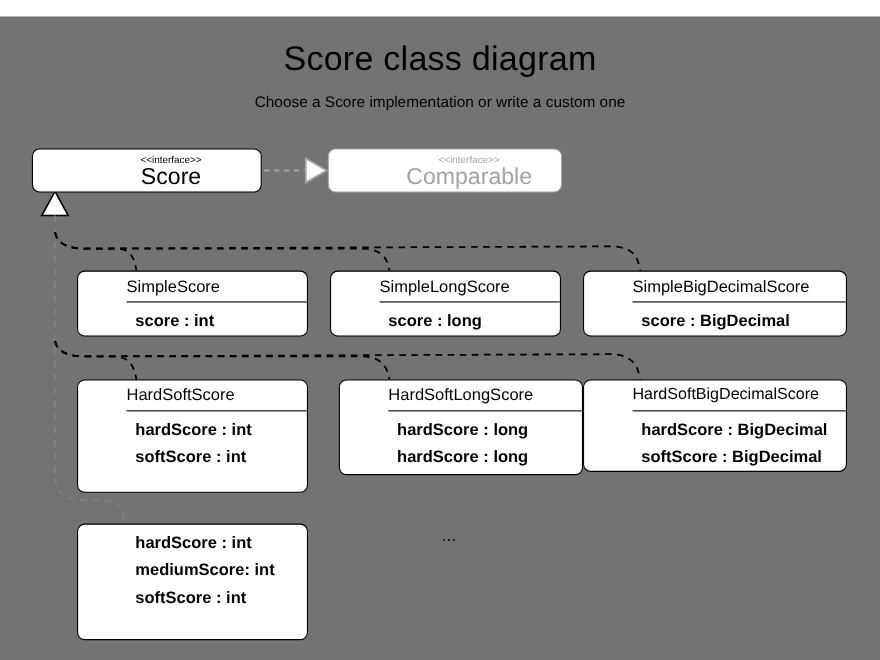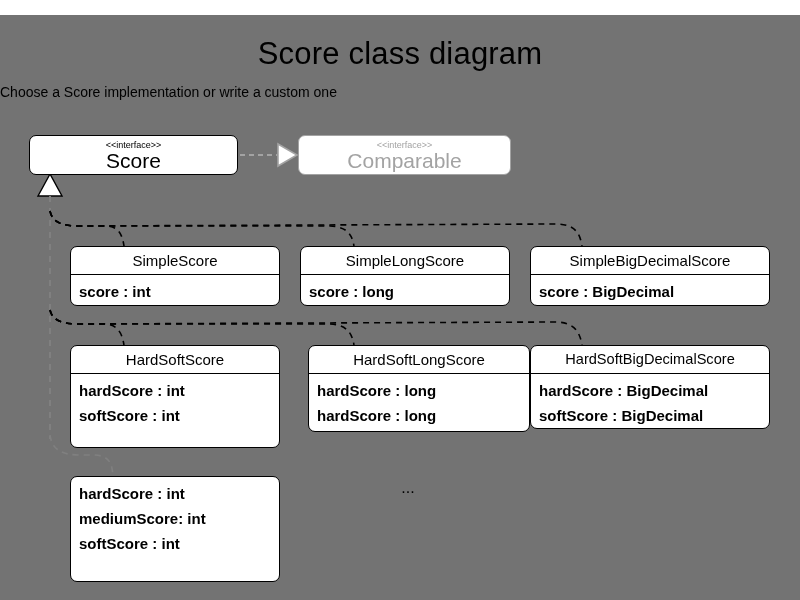--- a/index.html
+++ b/index.html
@@ -27,20 +27,21 @@
     font-size: 31px;
     font-weight: 400;
     color: #000000;
     letter-spacing: 0.2px;
   }
   #diagram-subtitle {
     position: absolute;
     left: 0;
     top: 69px;
     width: 800px;
+    text-align: center;
     font-size: 14px;
     font-weight: 400;
     color: #000000;
   }
 
   
   #connectors {
     position: absolute;
     left: 0;
     top: 0;
@@ -50,20 +51,21 @@
   }
 
   
   .uml-box {
     position: absolute;
     box-sizing: border-box;
     background: #ffffff;
     border: 1px solid #000000;
     border-radius: 7px;
     overflow: hidden;
+    padding-left: 44px;
   }
   .uml-box.faded {
     border-color: #a3a3a3;
   }
 
   .iface-box {
     display: flex;
     flex-direction: column;
     align-items: center;
     justify-content: center;
@@ -82,21 +84,20 @@
   }
   .faded .stereotype,
   .faded .iface-name {
     color: #a3a3a3;
   }
 
   .class-title {
     font-size: 15px;
     line-height: 27px;
     height: 27px;
-    text-align: center;
     color: #000000;
     border-bottom: 1px solid #000000;
     white-space: nowrap;
   }
   .class-title.tight {
     font-size: 14.6px;
   }
   .attr-list {
     padding: 4px 0 5px 8px;
     font-weight: bold;

